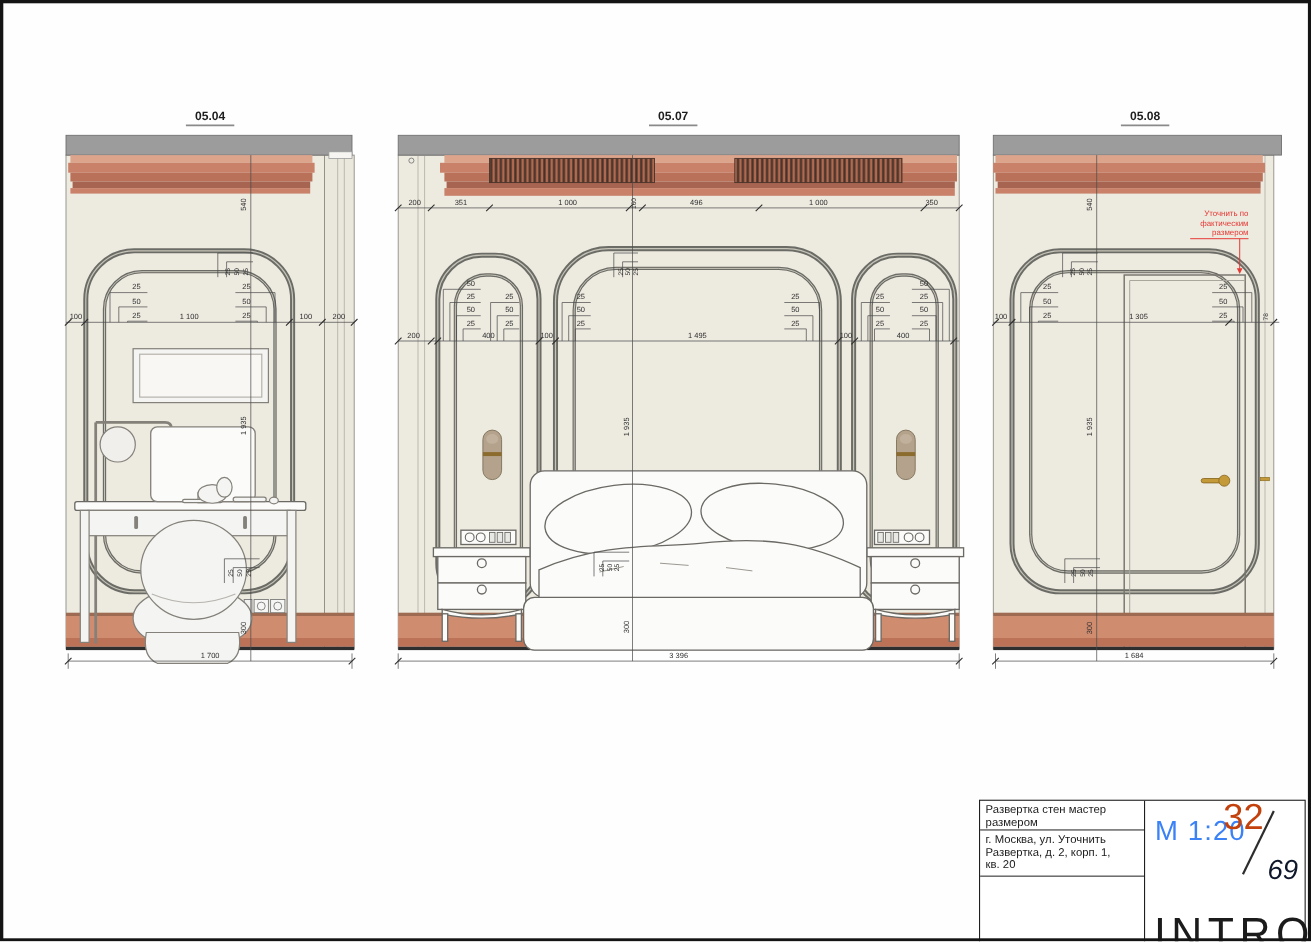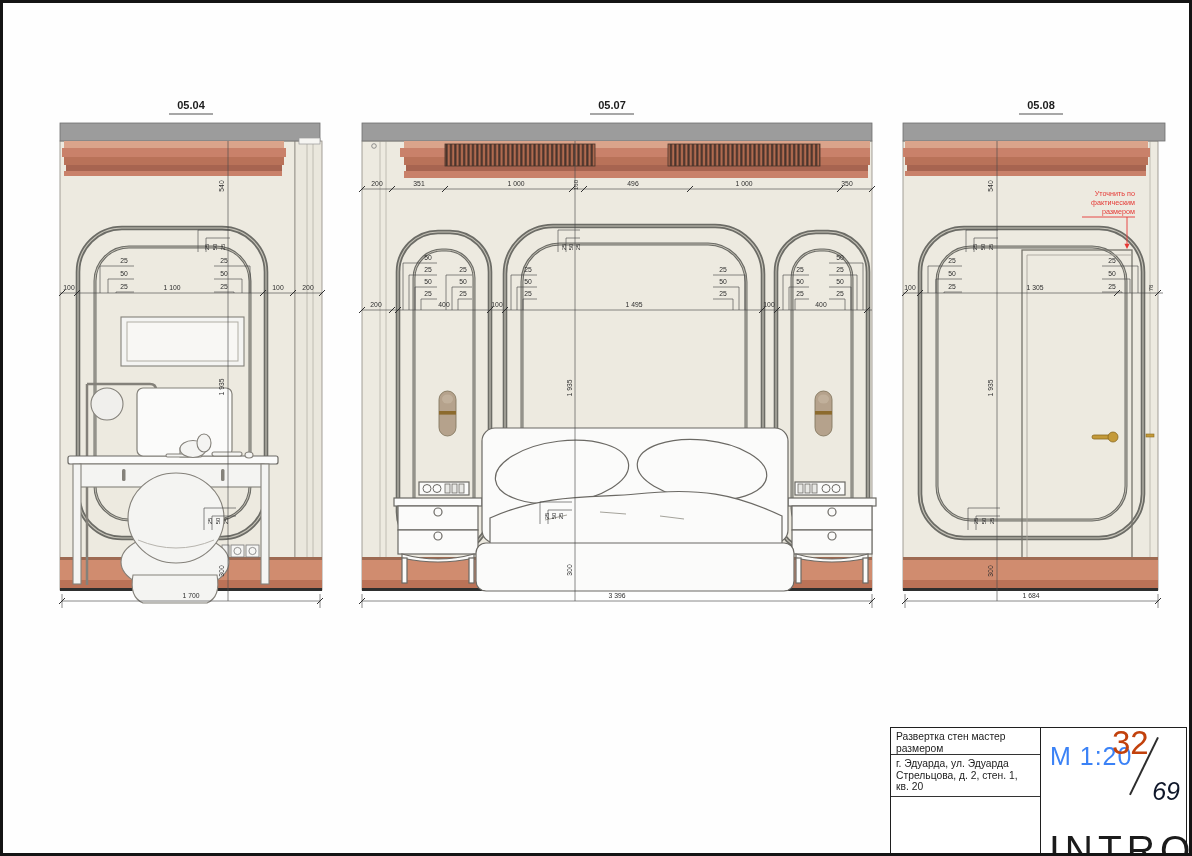--- a/index.html
+++ b/index.html
@@ -425,22 +425,22 @@
   </g>
 </svg>
 
   <div id="tblock">
     <div class="tb-left">
       <div class="tb-row tb-r1">
         <span>Развертка стен мастер</span><br>
         <span>размером</span>
       </div>
       <div class="tb-row tb-r2">
-        <span>г. Эдуарда, ул. Эдуарда</span><br>
-        <span>Стрельцова, д. 2, стен. 1,</span><br>
+        <span>г. Москва, ул. Уточнить</span><br>
+        <span>Развертка, д. 2, корп. 1,</span><br>
         <span>кв. 20</span>
       </div>
       <div class="tb-row tb-r3"></div>
     </div>
     <div class="tb-right">
       <span class="tb-scale">М 1:20</span>
       <div class="tb-frac">
         <span class="tb-num">32</span>
         <span class="tb-slash"></span>
         <span class="tb-den">69</span>

